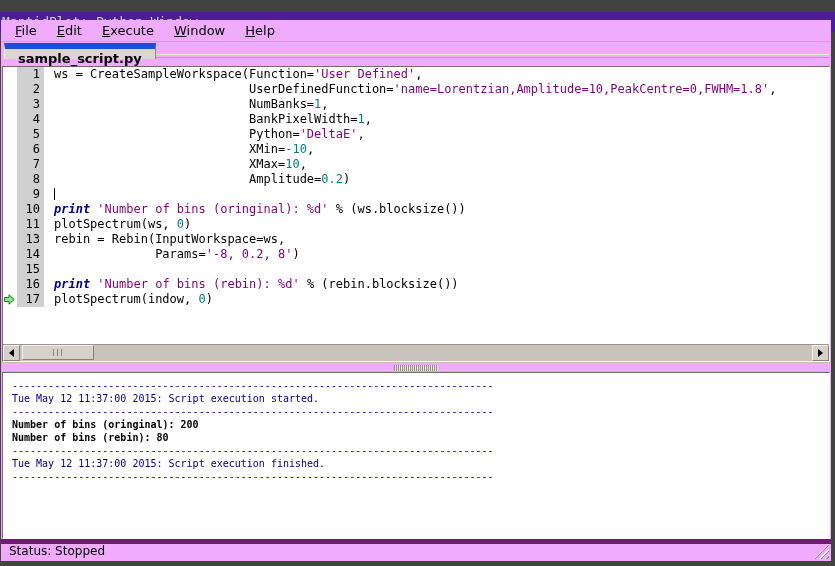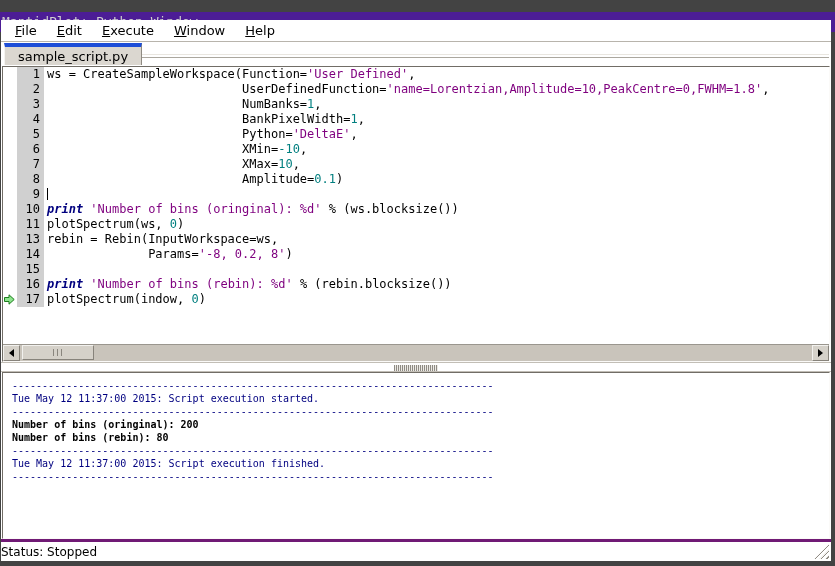--- a/index.html
+++ b/index.html
@@ -10,53 +10,53 @@
 
   .titlebar {
     position:absolute; top:12px; left:0; right:0; height:20px;
     background:#4c1d95; color:#cfcfcf;
     font-family:"DejaVu Sans Mono","Liberation Mono",monospace;
     font-size:13px; line-height:20px; padding-left:2px;
   }
 
   .frame {
     position:absolute; top:20px; left:1px; right:4px; bottom:5px;
-    background:#ffffff; display:flex; flex-direction:column;
+    background:#f0abfc; display:flex; flex-direction:column;
   }
 
   .menubar {
     height:22px; display:flex; align-items:center; padding-left:4px;
     border-bottom:1px solid #b8b4ac; font-size:13px; color:#000;
   }
   .menu-item { padding:2px 10px; cursor:default; }
   .menu-item u { text-decoration:underline; }
 
   .tabbar { height:24px; position:relative; }
   .tabbar::after {
     content:""; position:absolute; left:132px; right:2px; bottom:8px; height:2px;
     border-top:1px solid #e9e6e0; border-bottom:1px solid #aba79f;
   }
   .tab {
-    position:absolute; left:3px; top:1px; height:22px;
+    position:absolute; left:3px; top:1px; height:16px;
     background:#dbd7d0; padding:0 13px; font-size:13px; color:#000;
-    border-top:4px solid #1d4ed8; border-left:1px solid #f5f4f1; border-right:1px solid #8f8b83;
-    line-height:19px; cursor:default; z-index:2;
+    border-top:6px solid #1d4ed8; border-left:1px solid #f5f4f1; border-right:1px solid #8f8b83;
+    line-height:19px; cursor:default; z-index:2;font-weight:bold;
   }
 
   .editor-frame {
     margin:0 1px; height:296px; flex:none;
     border:1px solid #716d66; border-bottom-color:#fbfaf8; border-right-color:#fbfaf8;
     background:#fff; display:flex; flex-direction:column; overflow:hidden;
   }
   .editor-body { flex:1; overflow:hidden; font-family:"DejaVu Sans Mono","Liberation Mono",monospace; font-size:12px; }
   .ed-row { display:flex; height:15px; line-height:15px; }
   .m-marker { width:14px; flex:none; background:#fff; position:relative; }
   .m-marker svg { position:absolute; left:1px; top:2px; }
   .m-num { width:27px; flex:none; background:#d0d0d0; color:#000; text-align:right; padding-right:4px; }
-  .m-code { flex:1; white-space:pre; padding-left:3px; color:#000; }
+  .m-code { flex:1; white-space:pre; padding-left:10px; color:#000; }
   .seg-d { color:#000000; }
   .seg-k { color:#00007f; font-weight:bold;font-style:italic; }
   .seg-s { color:#7f007f; }
   .seg-n { color:#007f7f; }
   .caret { display:inline-block; width:1px; height:12px; background:#000; vertical-align:-2px; }
 
   .hscroll { height:17px; flex:none; border-top:1px solid #9a968e; background:#c9c4bb; display:flex; }
   .sb-btn {
     width:17px; flex:none; background:#d5d1c9;
     border:1px solid; border-color:#f2f1ee #87837b #87837b #f2f1ee;
@@ -83,23 +83,23 @@
     margin:0 1px; flex:1; min-height:0;
     border:1px solid #716d66; border-bottom-color:#fbfaf8; border-right-color:#fbfaf8;
     background:#fff; overflow:hidden;
     font-family:"DejaVu Sans Mono","Liberation Mono",monospace;
     font-size:10px; line-height:13px; padding:6px 0 0 9px; white-space:pre;
   }
   .out-rule, .out-log { color:#000080; }
   .out-print { color:#000000;font-weight:bold; }
 
   .statusbar {
-    height:22px; flex:none; display:flex; align-items:center;
-    font-size:12px; color:#000; position:relative;
-    border-top:3px solid #701a75;
+    height:22px; flex:none; display:flex; 
+    padding-left:8px; font-size:12px; color:#000; position:relative;
+    border-top:5px solid #701a75;
   }
   .resize-grip {
     position:absolute; right:2px; bottom:2px; width:15px; height:15px;
     background:repeating-linear-gradient(135deg, transparent 0 2px, #f5f4f1 2px 3px, #8f8b83 3px 4px);
     clip-path:polygon(100% 0, 100% 100%, 0 100%);
   }
 </style>
 </head>
 <body>
 
@@ -158,21 +158,21 @@
             <div class="m-code"><span class="seg-d">                           XMin=</span><span class="seg-n">-10</span><span class="seg-d">,</span></div>
           </div>
           <div class="ed-row">
             <div class="m-marker"></div>
             <div class="m-num">7</div>
             <div class="m-code"><span class="seg-d">                           XMax=</span><span class="seg-n">10</span><span class="seg-d">,</span></div>
           </div>
           <div class="ed-row">
             <div class="m-marker"></div>
             <div class="m-num">8</div>
-            <div class="m-code"><span class="seg-d">                           Amplitude=</span><span class="seg-n">0.1</span><span class="seg-d">)</span></div>
+            <div class="m-code"><span class="seg-d">                           Amplitude=</span><span class="seg-n">0.2</span><span class="seg-d">)</span></div>
           </div>
           <div class="ed-row">
             <div class="m-marker"></div>
             <div class="m-num">9</div>
             <div class="m-code"><span class="caret"></span></div>
           </div>
           <div class="ed-row">
             <div class="m-marker"></div>
             <div class="m-num">10</div>
             <div class="m-code"><span class="seg-k">print</span><span class="seg-d"> </span><span class="seg-s">'Number of bins (oringinal): %d'</span><span class="seg-d"> % (ws.blocksize())</span></div>

